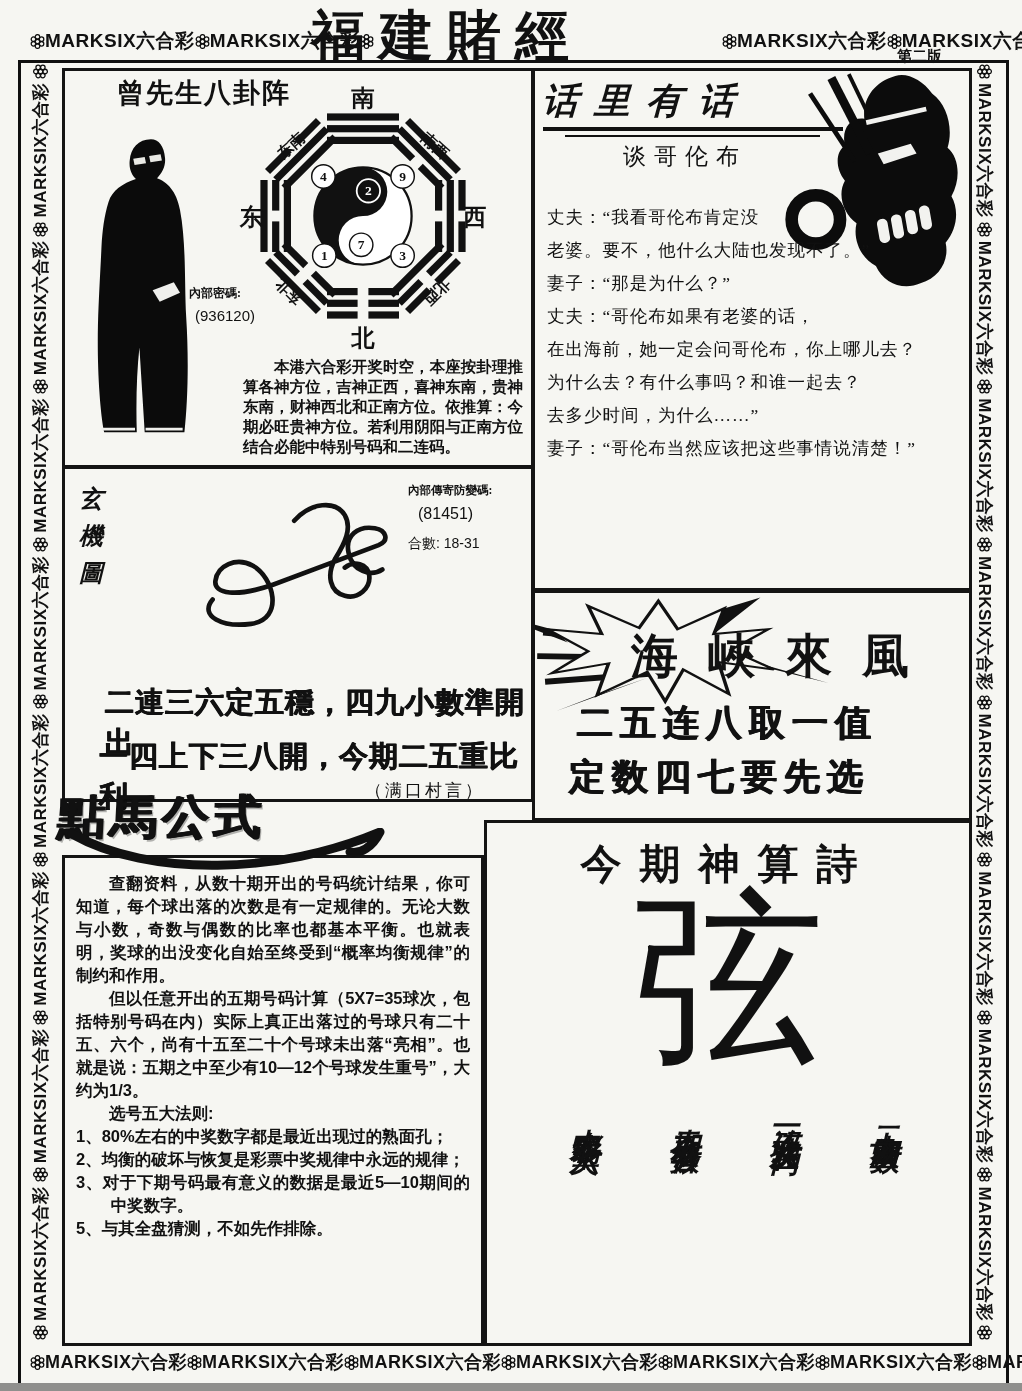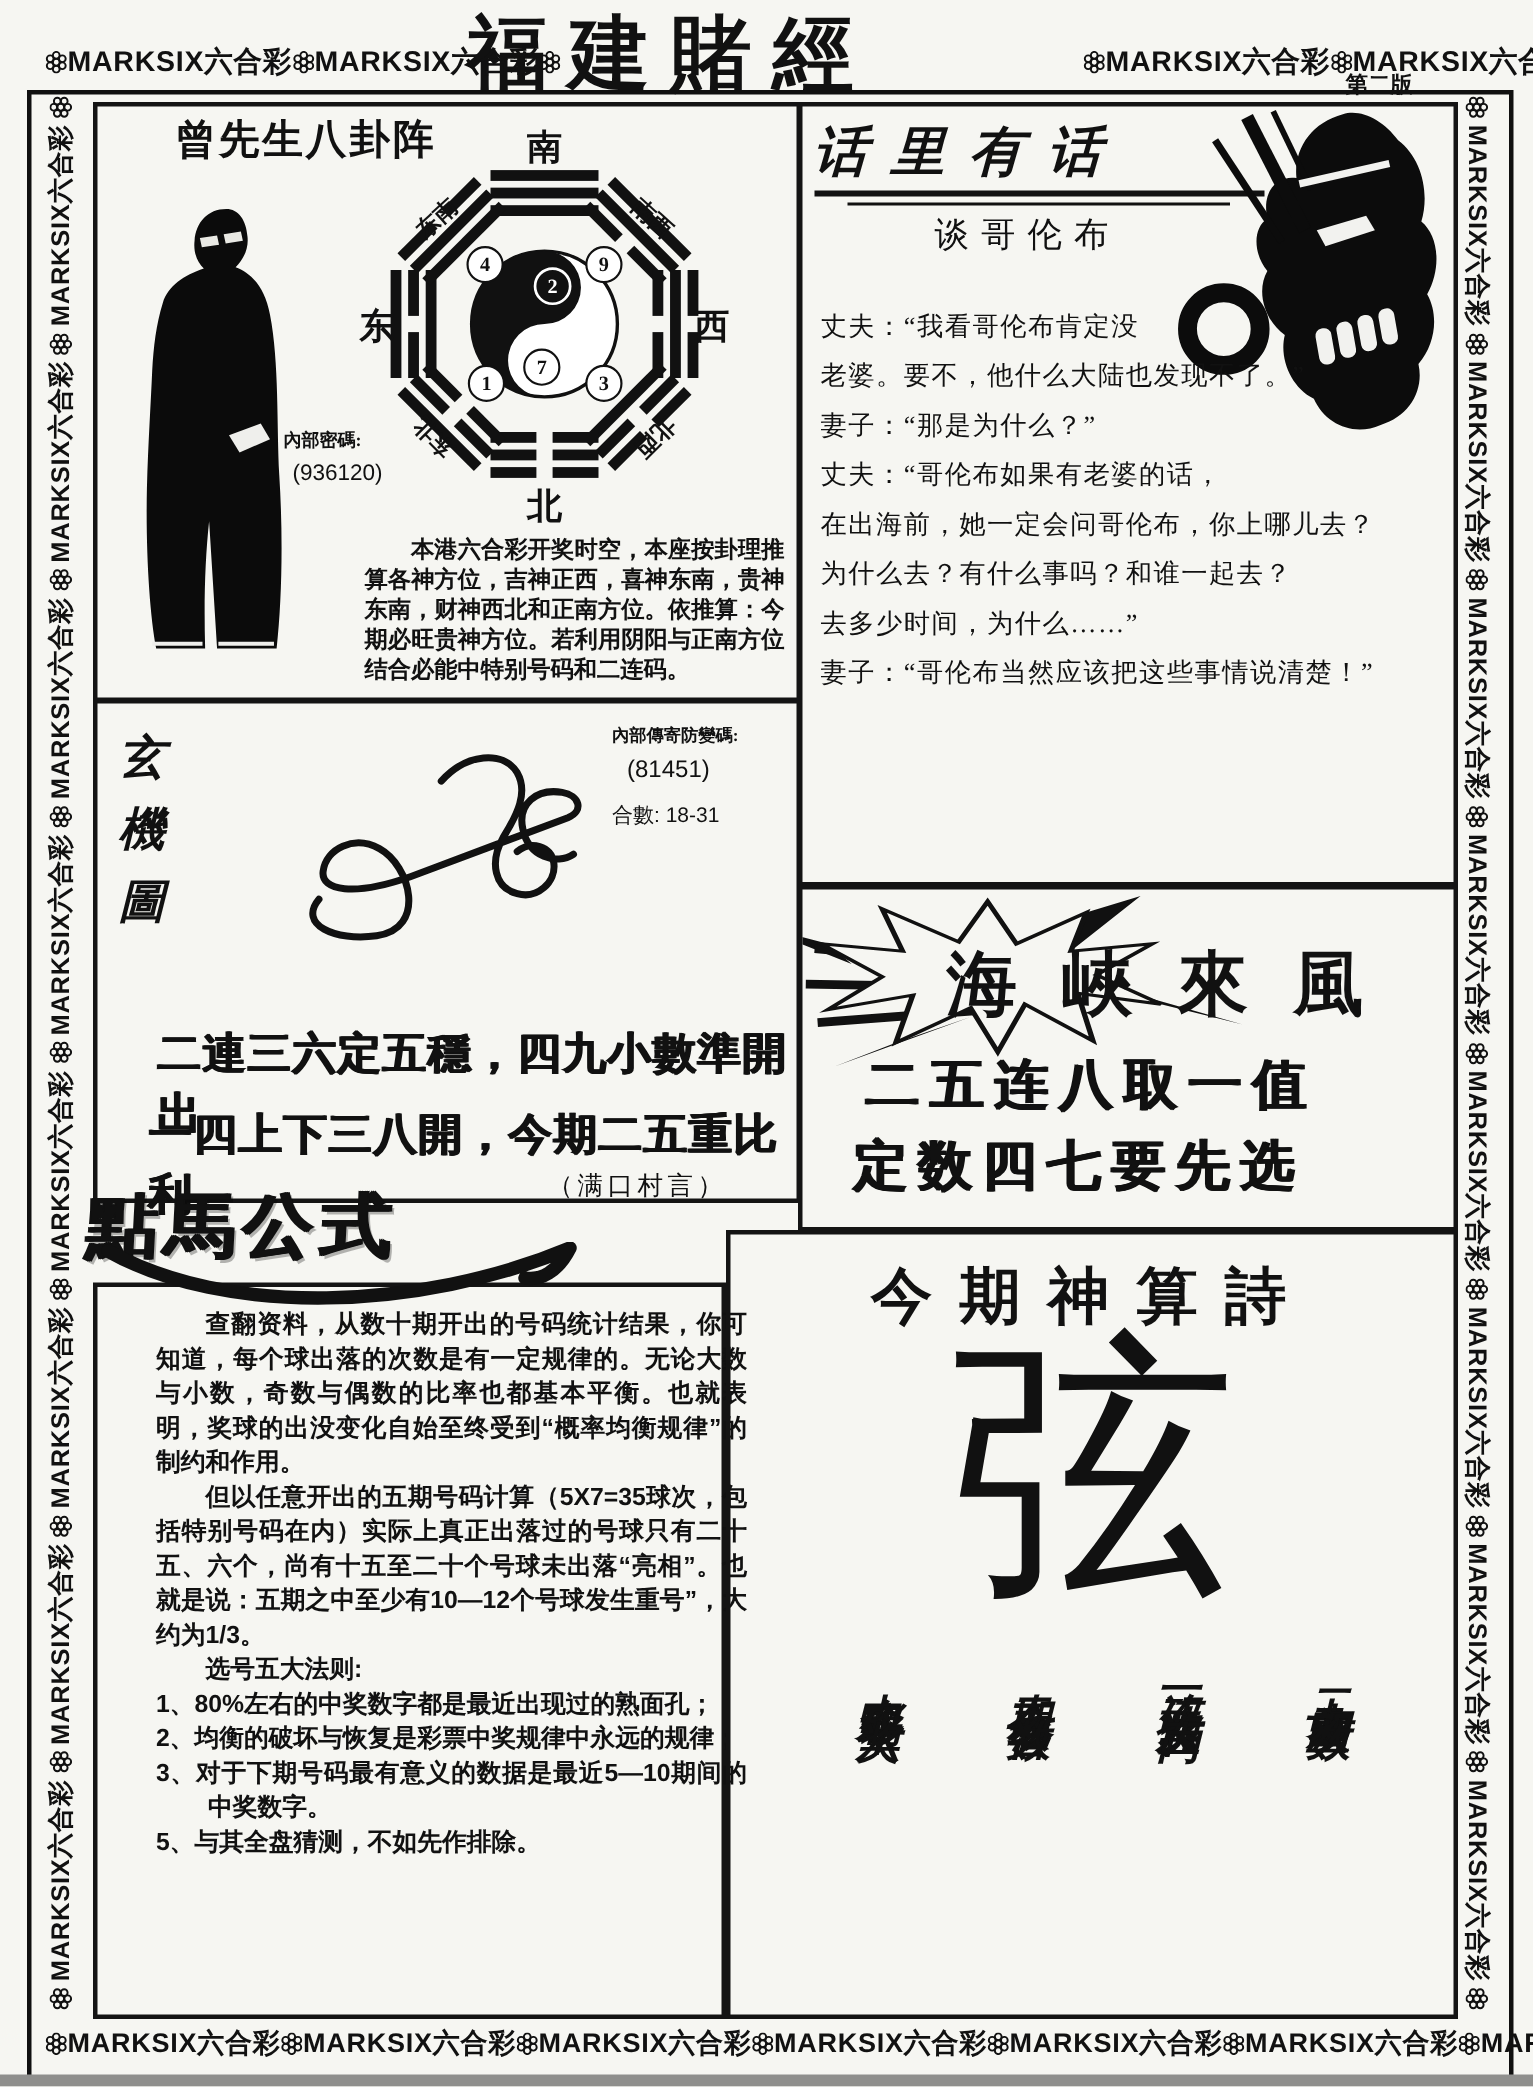--- a/index.html
+++ b/index.html
@@ -28,42 +28,42 @@
   #bagua-body{left:178px;top:286px;width:280px;font-size:15.5px;line-height:20px;text-align:justify;text-indent:2em;font-weight:600;}
   
   #joke-box{left:532px;top:68px;width:434px;height:517px;}
   #joke-title{left:10px;top:6px;font-size:36px;font-weight:900;letter-spacing:16px;transform:skewX(-16deg);
               font-family:"Liberation Sans",sans-serif;}
   .jt-stroke{background:#111;}
   #joke-subtitle{left:88px;top:70px;font-size:23px;letter-spacing:8px;}
   #joke-dialog{left:12px;top:130px;width:420px;font-size:17.5px;line-height:33px;white-space:pre-line;letter-spacing:1px;}
   
   #xuanji-box{left:62px;top:466px;width:466px;height:330px;}
-  #xuanji-title{left:14px;top:12px;width:38px;font-size:31px;line-height:1.55;font-style:italic;font-weight:700;}
+  #xuanji-title{left:14px;top:12px;width:38px;font-size:24px;line-height:1.55;font-style:italic;font-weight:700;}
   #anti-code-label{left:343px;top:14px;font-size:11.5px;font-weight:700;}
   #anti-code-value{left:353px;top:36px;font-size:16px;font-family:"Liberation Sans",sans-serif;}
   #sum-line{left:343px;top:66px;font-size:14px;font-family:"Liberation Sans",sans-serif;}
   .couplet{font-family:"Liberation Sans","DejaVu Sans",sans-serif;font-weight:900;font-size:29px;letter-spacing:1px;
            text-shadow:.6px 0 #111,-.6px 0 #111;}
   #couplet-1{left:40px;top:214px;}
   #couplet-2{left:34px;top:268px;}
   #couplet-attr{left:300px;top:310px;font-size:17px;letter-spacing:3px;}
   
   #dianma{left:56px;top:786px;width:360px;height:90px;z-index:6;}
   #dianma-text{left:2px;top:0;font-size:47px;font-weight:900;letter-spacing:5px;transform:skewX(-3deg);
                font-family:"Liberation Sans",sans-serif;text-shadow:1.2px 0 #111,-1.2px 0 #111,2.5px 2px 0 rgba(0,0,0,.28);}
   
   #strait-box{left:532px;top:590px;width:434px;height:225px;}
   #strait-title{left:96px;top:32px;font-size:47px;font-weight:900;letter-spacing:30px;z-index:2;}
   .strait-line{font-weight:900;font-size:36px;letter-spacing:7px;text-shadow:.8px 0 #111,-.8px 0 #111;}
   #strait-line1{left:42px;top:106px;}
   #strait-line2{left:34px;top:160px;}
   
   #formula-box{left:62px;top:855px;width:416px;height:485px;font-family:"Liberation Sans","DejaVu Sans",sans-serif;}
-  #formula-inner{position:absolute;left:11px;top:14px;width:394px;font-size:16.5px;font-weight:700;line-height:23px;text-align:justify;margin-left:28px;}
+  #formula-inner{position:absolute;left:11px;top:14px;width:394px;font-size:16.5px;font-weight:700;line-height:23px;text-align:justify;}
   .fpara{text-indent:2em;margin:0;}
   #rules-title{text-indent:2em;}
   .rule{padding-left:2.1em;text-indent:-2.1em;}
   
   #poem-box{left:484px;top:820px;width:482px;height:520px;}
   #poem-title{left:0;top:14px;width:100%;text-align:center;font-size:41px;font-weight:700;letter-spacing:18px;}
   #poem-char{left:0;top:48px;width:100%;text-align:center;font-size:192px;line-height:1.15;font-weight:500;}
   #poem-cols{left:78px;top:282px;width:340px;height:238px;display:flex;flex-direction:row-reverse;justify-content:space-between;}
   .pcol{writing-mode:vertical-rl;text-orientation:upright;font-size:29px;font-style:italic;font-weight:600;letter-spacing:3px;}
   

